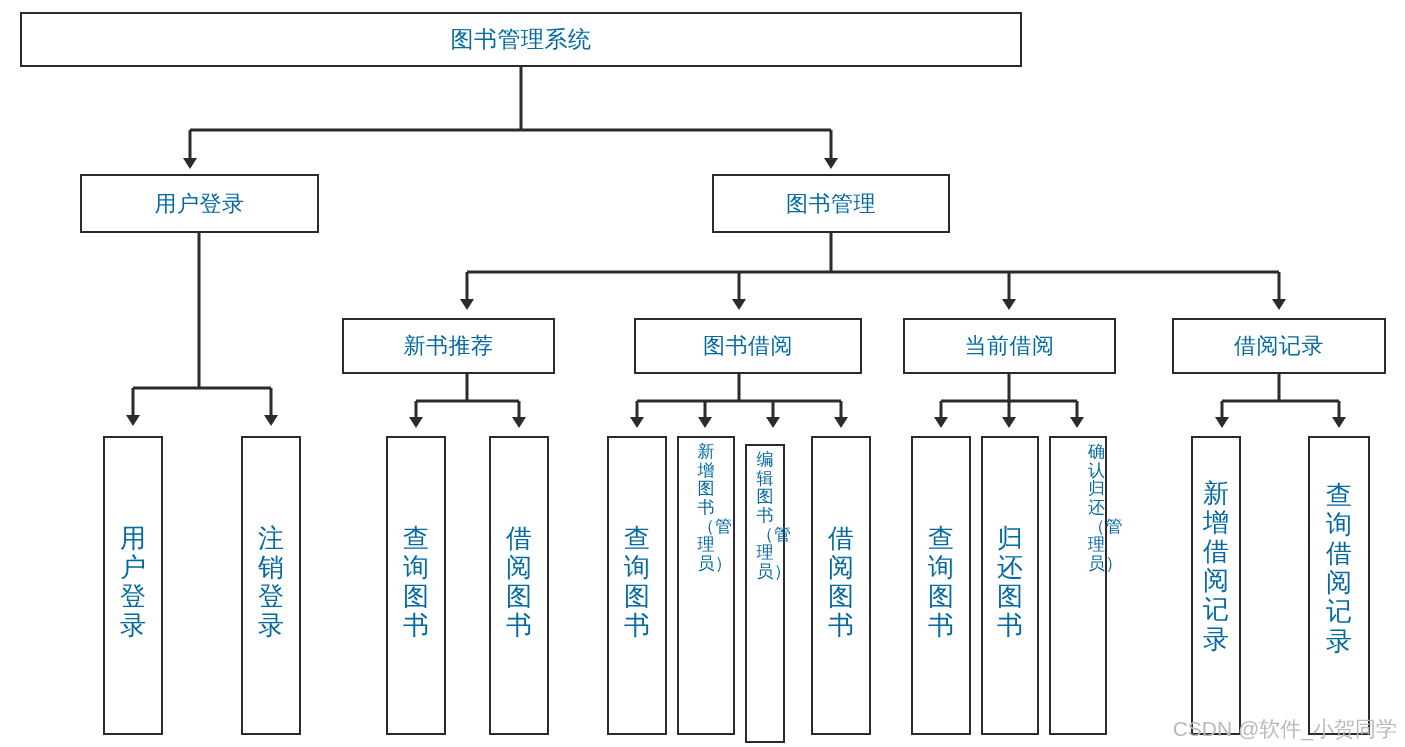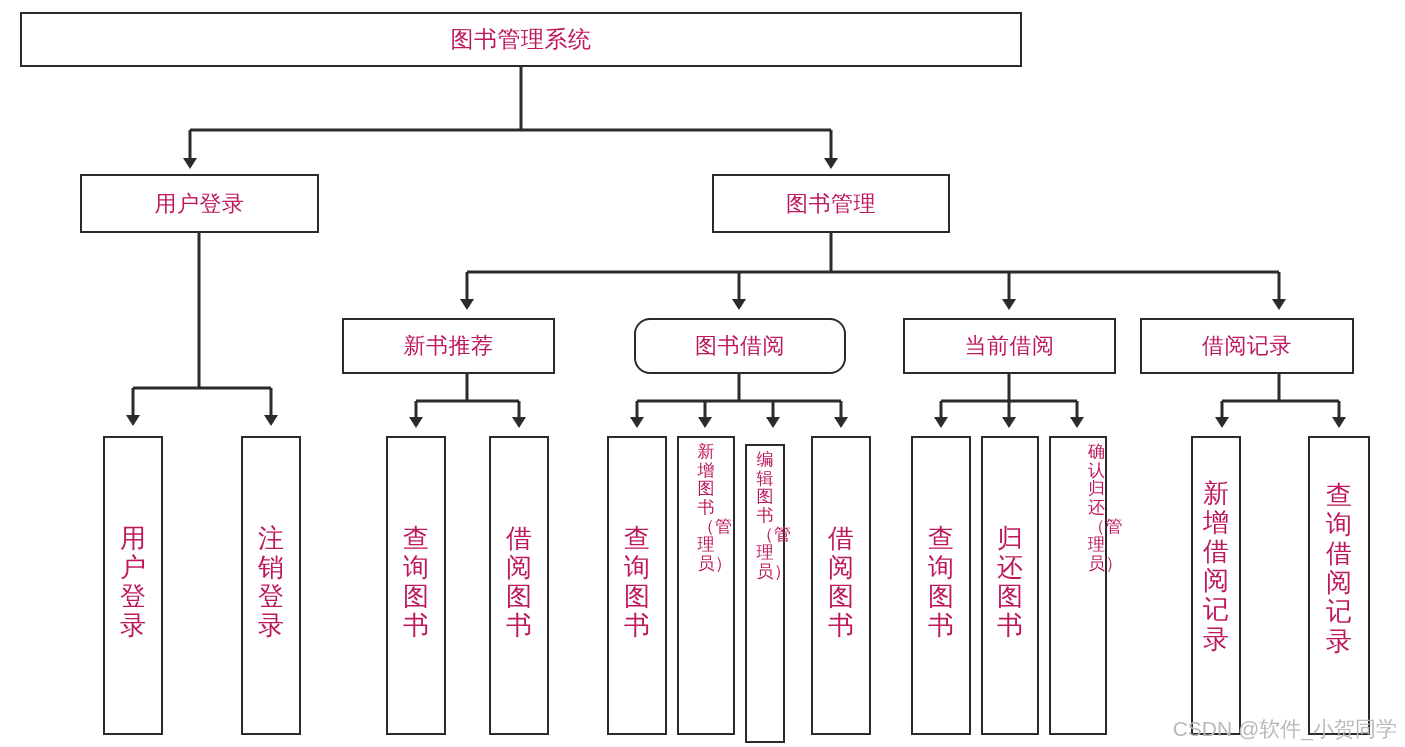--- a/index.html
+++ b/index.html
@@ -27,21 +27,21 @@
     pointer-events: none;
   }
   .node {
     position: absolute;
     box-sizing: border-box;
     background: #ffffff;
     border: 2px solid #2b2b2b;
     display: flex;
     align-items: center;
     justify-content: center;
-    color: #be185d;
+    color: #0369a1;
     z-index: 2;
   }
   .node .lbl {
     display: block;
     text-align: center;
     line-height: 1.0;
     letter-spacing: 0.5px;
   }
   
   .node.horiz .lbl {
@@ -142,29 +142,29 @@
   </div>
 
   <div class="node horiz" style="left:712px; top:174px; width:238px; height:59px;">
     <span class="lbl">图书管理</span>
   </div>
 
   <div class="node horiz" style="left:342px; top:318px; width:213px; height:56px;">
     <span class="lbl">新书推荐</span>
   </div>
 
-  <div class="node horiz" style="left:634px; top:318px; width:212px; height:56px;border-radius:16px;">
+  <div class="node horiz" style="left:634px; top:318px; width:228px; height:56px;">
     <span class="lbl">图书借阅</span>
   </div>
 
   <div class="node horiz" style="left:903px; top:318px; width:213px; height:56px;">
     <span class="lbl">当前借阅</span>
   </div>
 
-  <div class="node horiz" style="left:1140px; top:318px; width:214px; height:56px;">
+  <div class="node horiz" style="left:1172px; top:318px; width:214px; height:56px;">
     <span class="lbl">借阅记录</span>
   </div>
 
   <div class="node vert" style="left:103px; top:436px; width:60px; height:299px; padding-top:86px;">
     <span class="lbl">用户登录</span>
   </div>
 
   <div class="node vert" style="left:241px; top:436px; width:60px; height:299px; padding-top:86px;">
     <span class="lbl">注销登录</span>
   </div>

